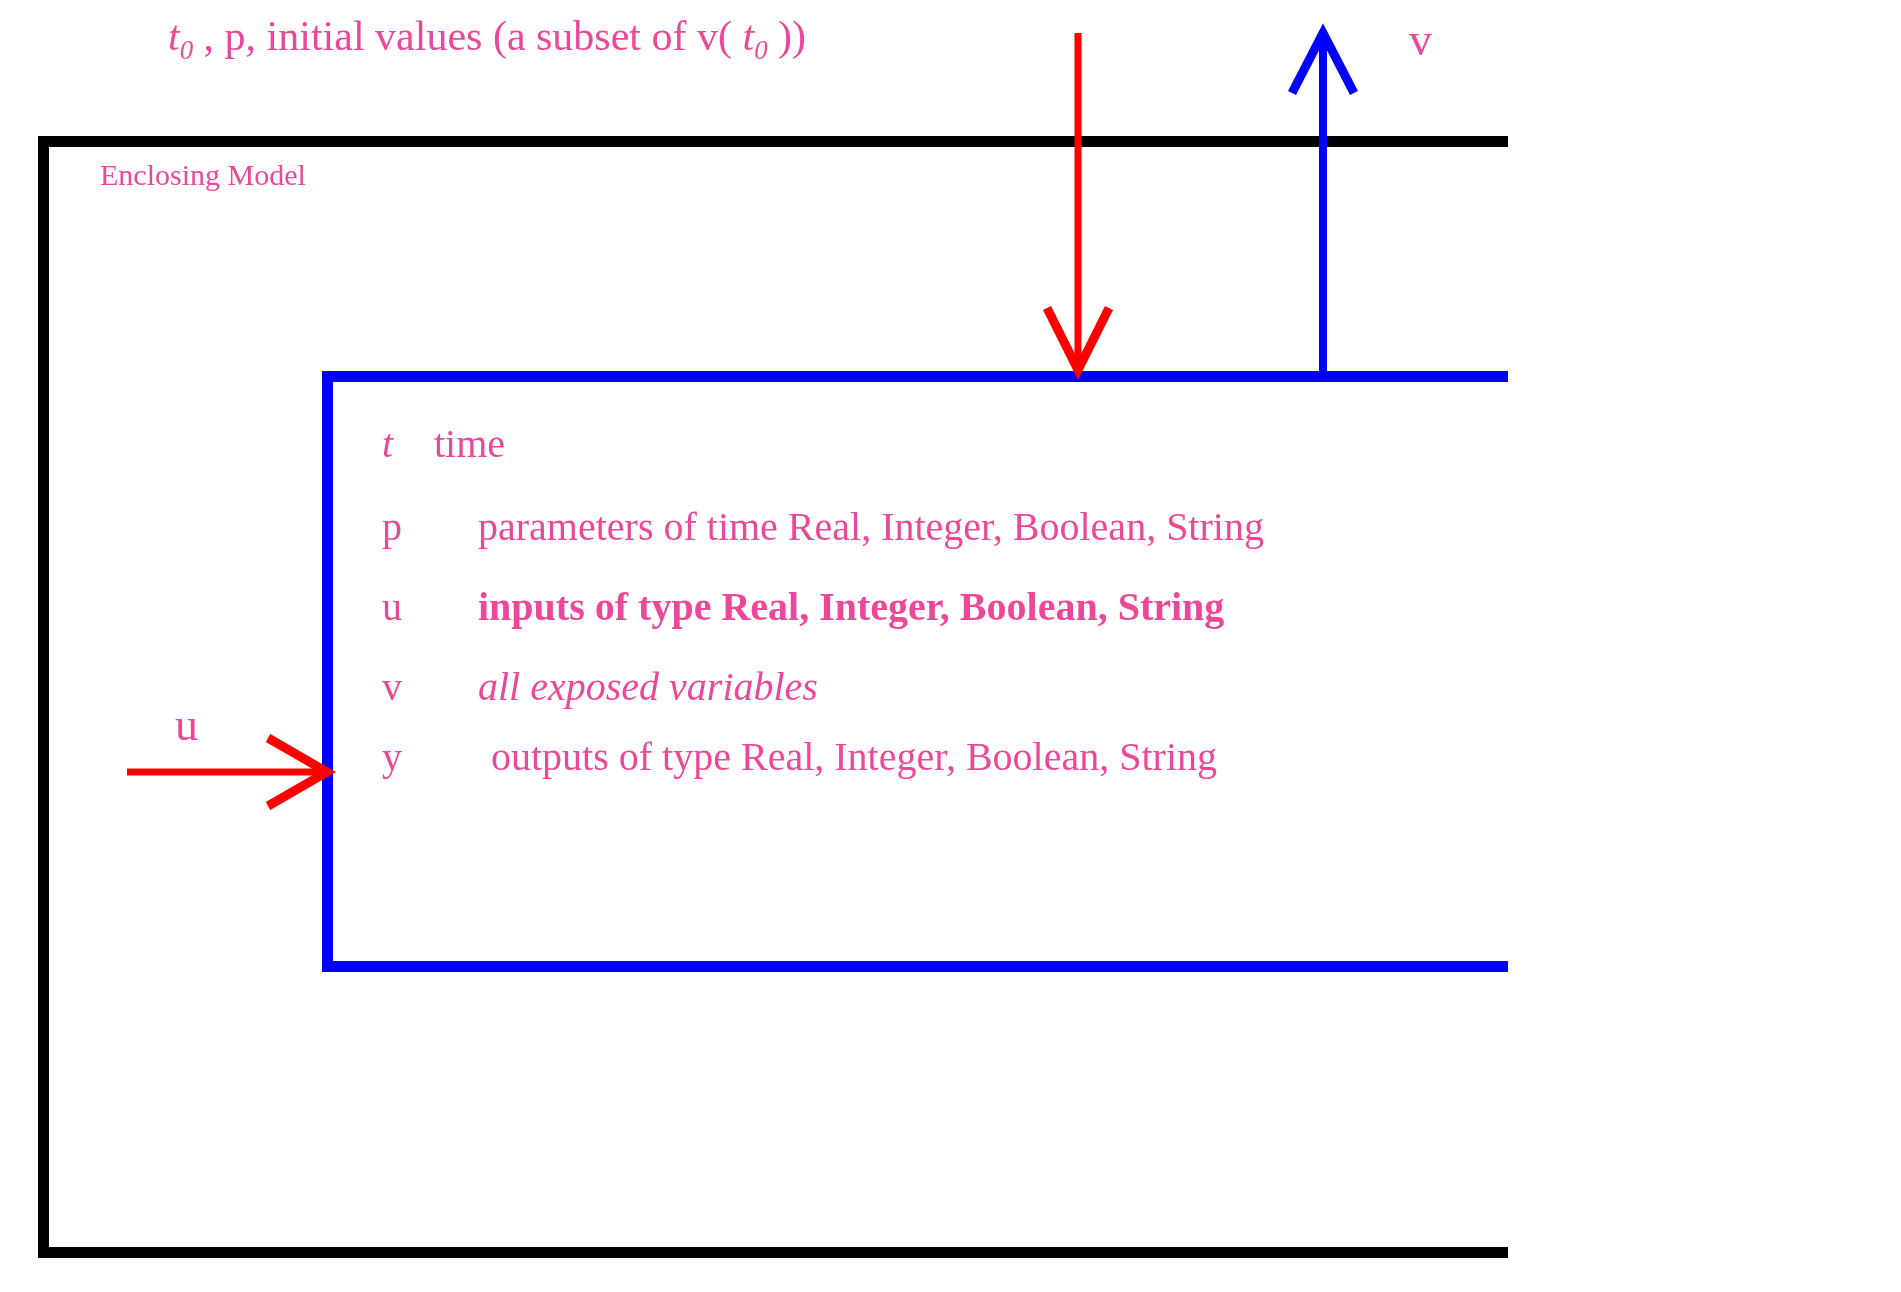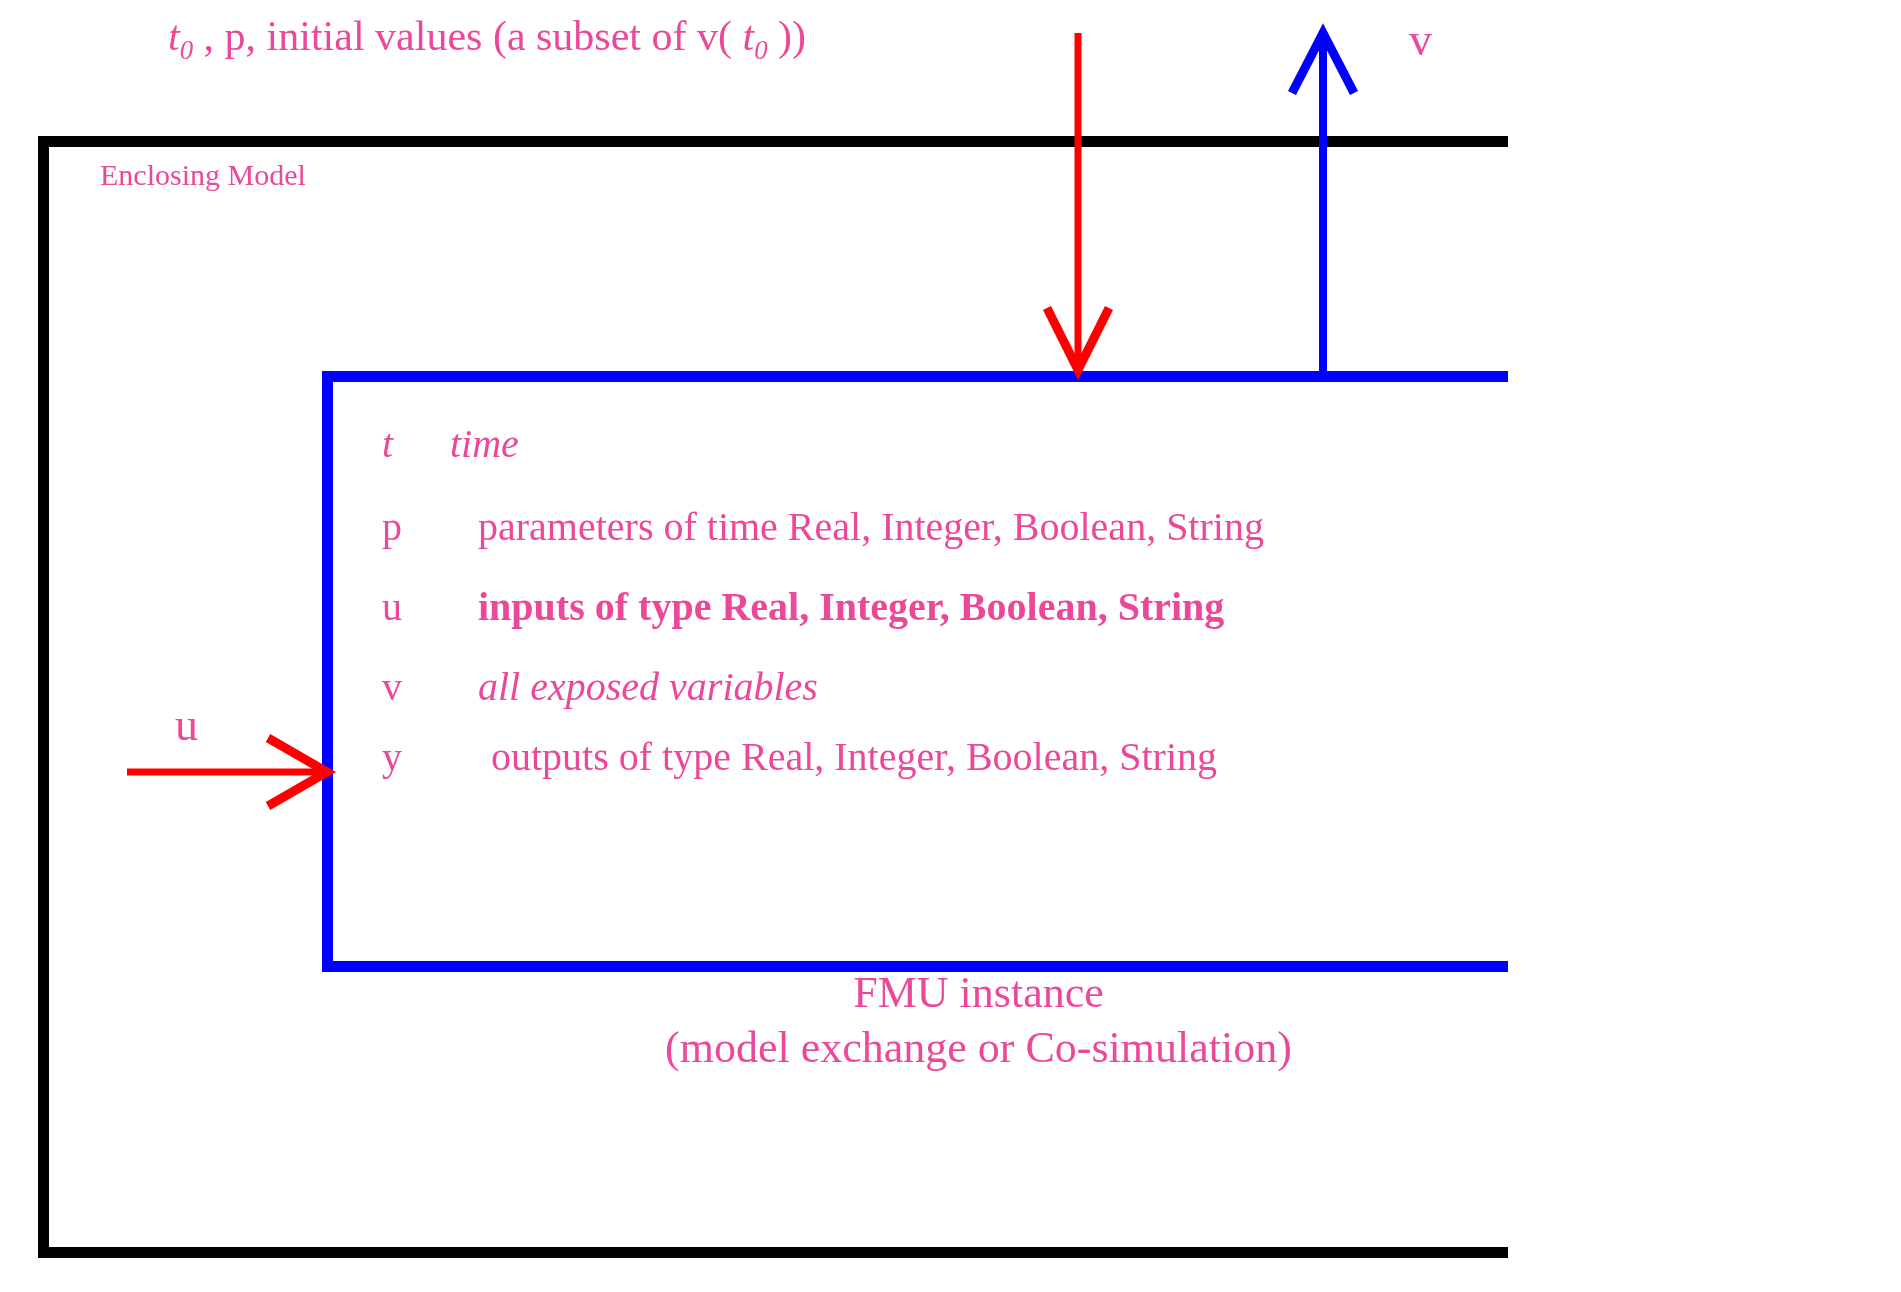--- a/index.html
+++ b/index.html
@@ -126,44 +126,40 @@
   </div>
 
   <div class="outer-box"></div>
   <div class="enclosing-title">Enclosing Model</div>
 
   <div class="fmu-box"></div>
 
   <div class="legend">
     <div class="legend-row" style="top:0px;">
       <span class="legend-sym ital">t</span>
-      <span class="legend-desc" style="left:128px;font-style:italic;">time</span>
+      <span class="legend-desc" style="left:112px;">time</span>
     </div>
     <div class="legend-row" style="top:83px;">
       <span class="legend-sym">p</span>
       <span class="legend-desc" style="left:156px;">parameters of time Real, Integer, Boolean, String</span>
     </div>
     <div class="legend-row" style="top:163px;">
       <span class="legend-sym">u</span>
       <span class="legend-desc" style="left:156px;font-weight:bold;">inputs of type Real, Integer, Boolean, String</span>
     </div>
     <div class="legend-row" style="top:243px;">
       <span class="legend-sym">v</span>
       <span class="legend-desc" style="left:156px;font-style:italic;">all exposed variables</span>
     </div>
     <div class="legend-row" style="top:313px;">
       <span class="legend-sym">y</span>
       <span class="legend-desc" style="left:169px;">outputs of type Real, Integer, Boolean, String</span>
     </div>
   </div>
 
-  <div class="fmu-caption">
-    <div>FMU  instance</div>
-    <div>(model exchange or Co-simulation)</div>
-  </div>
 
   <div class="arrow-label label-u">u</div>
   <div class="arrow-label label-y">y</div>
   <div class="arrow-label label-v">v</div>
 
   <svg class="overlay" viewBox="0 0 1901 1292">
 
     <g>
       <line x1="1078" y1="33" x2="1078" y2="371" stroke="#FF0000" stroke-width="7"></line>
       <polyline points="1047,308 1078,370 1109,308" fill="none" stroke="#FF0000" stroke-width="9" stroke-linecap="butt"></polyline>

